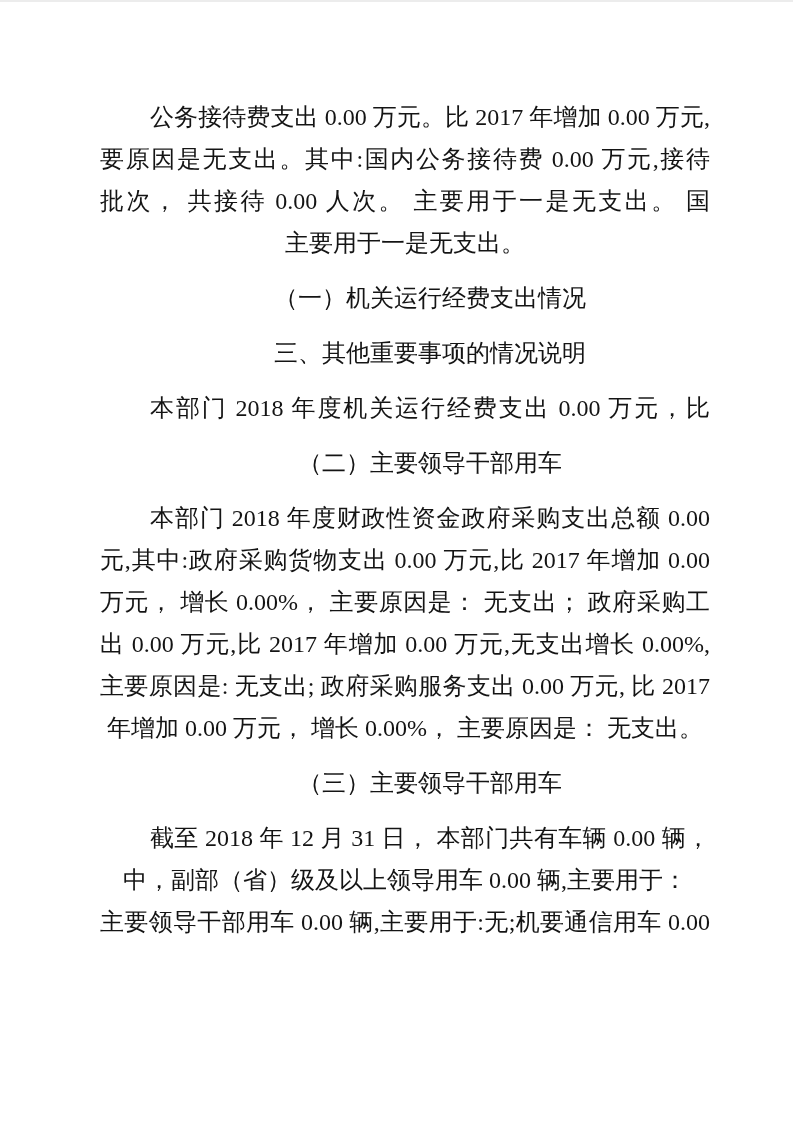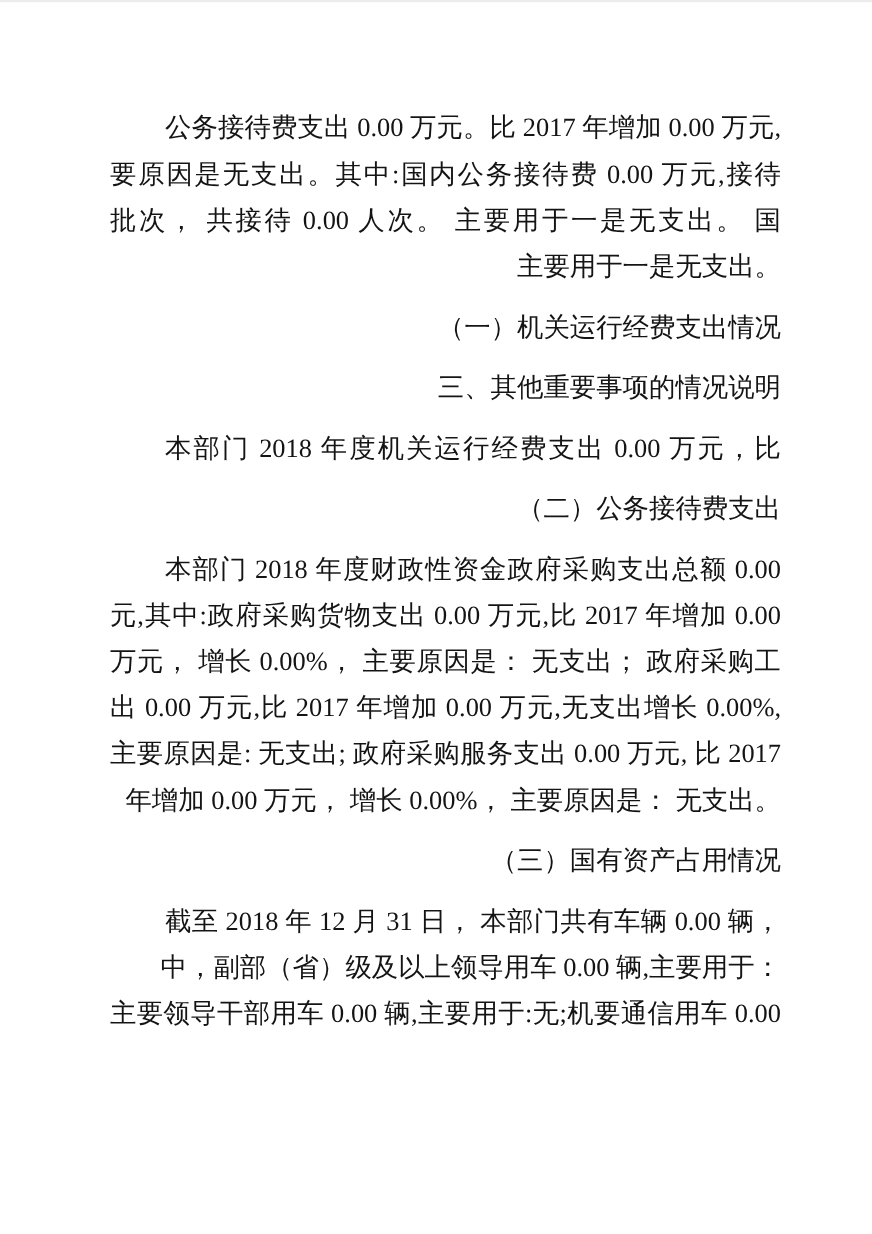--- a/index.html
+++ b/index.html
@@ -28,21 +28,21 @@
     width: 610px;
   }
   .block {
     margin: 0 0 13px 0;
   }
   .line {
     font-size: 24px;
     line-height: 42px;
     max-height: 42px;
     overflow: hidden;
-    text-align: right;
+    text-align: center;
     white-space: normal;
   }
   .line.fill {
     text-align: justify;
     text-align-last: justify;
     text-justify: inter-character;
   }
   .line.indent {
     text-indent: 50px;
   }
@@ -64,31 +64,31 @@
     <div class="block">
       <div class="line indent"><span>（一）机关运行经费支出情况</span></div>
     </div>
     <div class="block">
       <div class="line indent"><span>三、其他重要事项的情况说明</span></div>
     </div>
     <div class="block">
       <div class="line fill indent"><span>本部门 2018 年度机关运行经费支出 0.00 万元，比 2017</span></div>
     </div>
     <div class="block">
-      <div class="line indent"><span>（二）公务接待费支出</span></div>
+      <div class="line indent"><span>（二）主要领导干部用车</span></div>
     </div>
     <div class="block">
       <div class="line fill indent"><span>本部门 2018 年度财政性资金政府采购支出总额 0.00 万</span></div>
       <div class="line fill"><span>元,其中:政府采购货物支出 0.00 万元,比 2017 年增加 0.00</span></div>
       <div class="line fill"><span>万元， 增长 0.00%， 主要原因是： 无支出； 政府采购工程支</span></div>
       <div class="line fill"><span>出 0.00 万元,比 2017 年增加 0.00 万元,无支出增长 0.00%,</span></div>
       <div class="line fill"><span>主要原因是: 无支出; 政府采购服务支出 0.00 万元, 比 2017</span></div>
       <div class="line"><span>年增加 0.00 万元， 增长 0.00%， 主要原因是： 无支出。</span></div>
     </div>
     <div class="block">
-      <div class="line indent"><span>（三）国有资产占用情况</span></div>
+      <div class="line indent"><span>（三）主要领导干部用车</span></div>
     </div>
     <div class="block">
       <div class="line fill indent"><span>截至 2018 年 12 月 31 日， 本部门共有车辆 0.00 辆， 其</span></div>
       <div class="line"><span>中，副部（省）级及以上领导用车 0.00 辆,主要用于： 无；</span></div>
       <div class="line fill"><span>主要领导干部用车 0.00 辆,主要用于:无;机要通信用车 0.00</span></div>
     </div>
   </div>
 
 </body></html>

